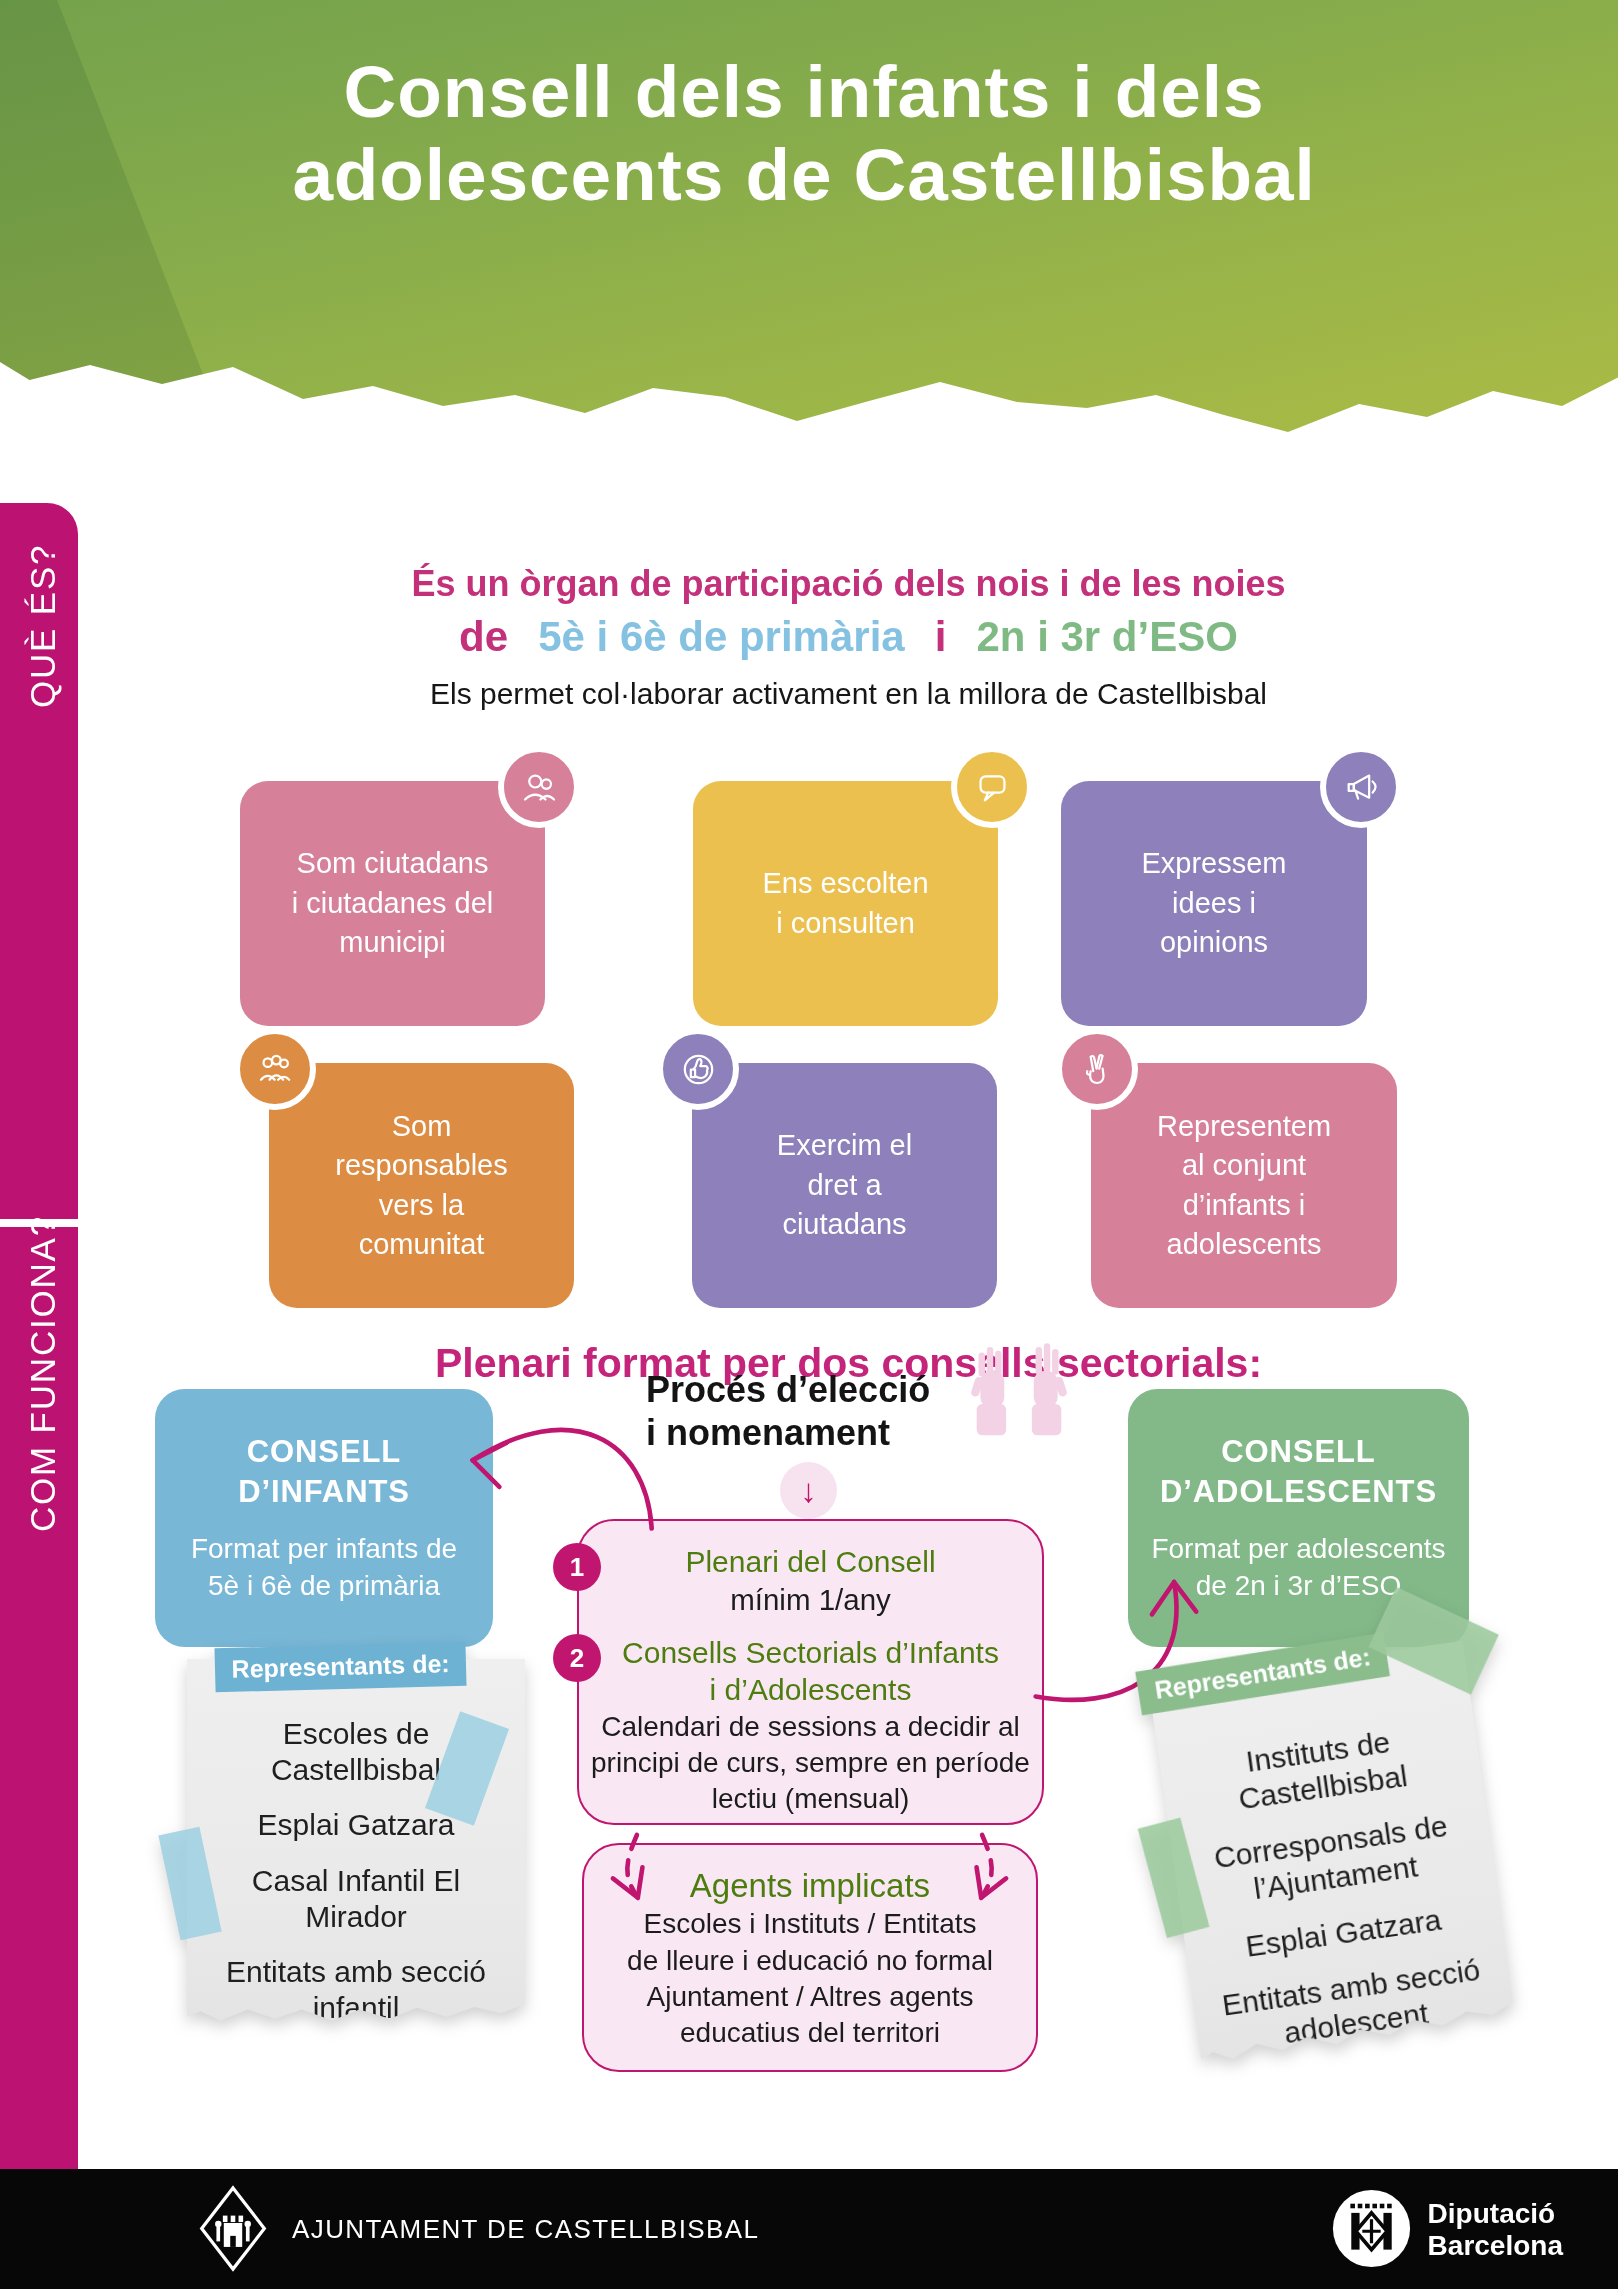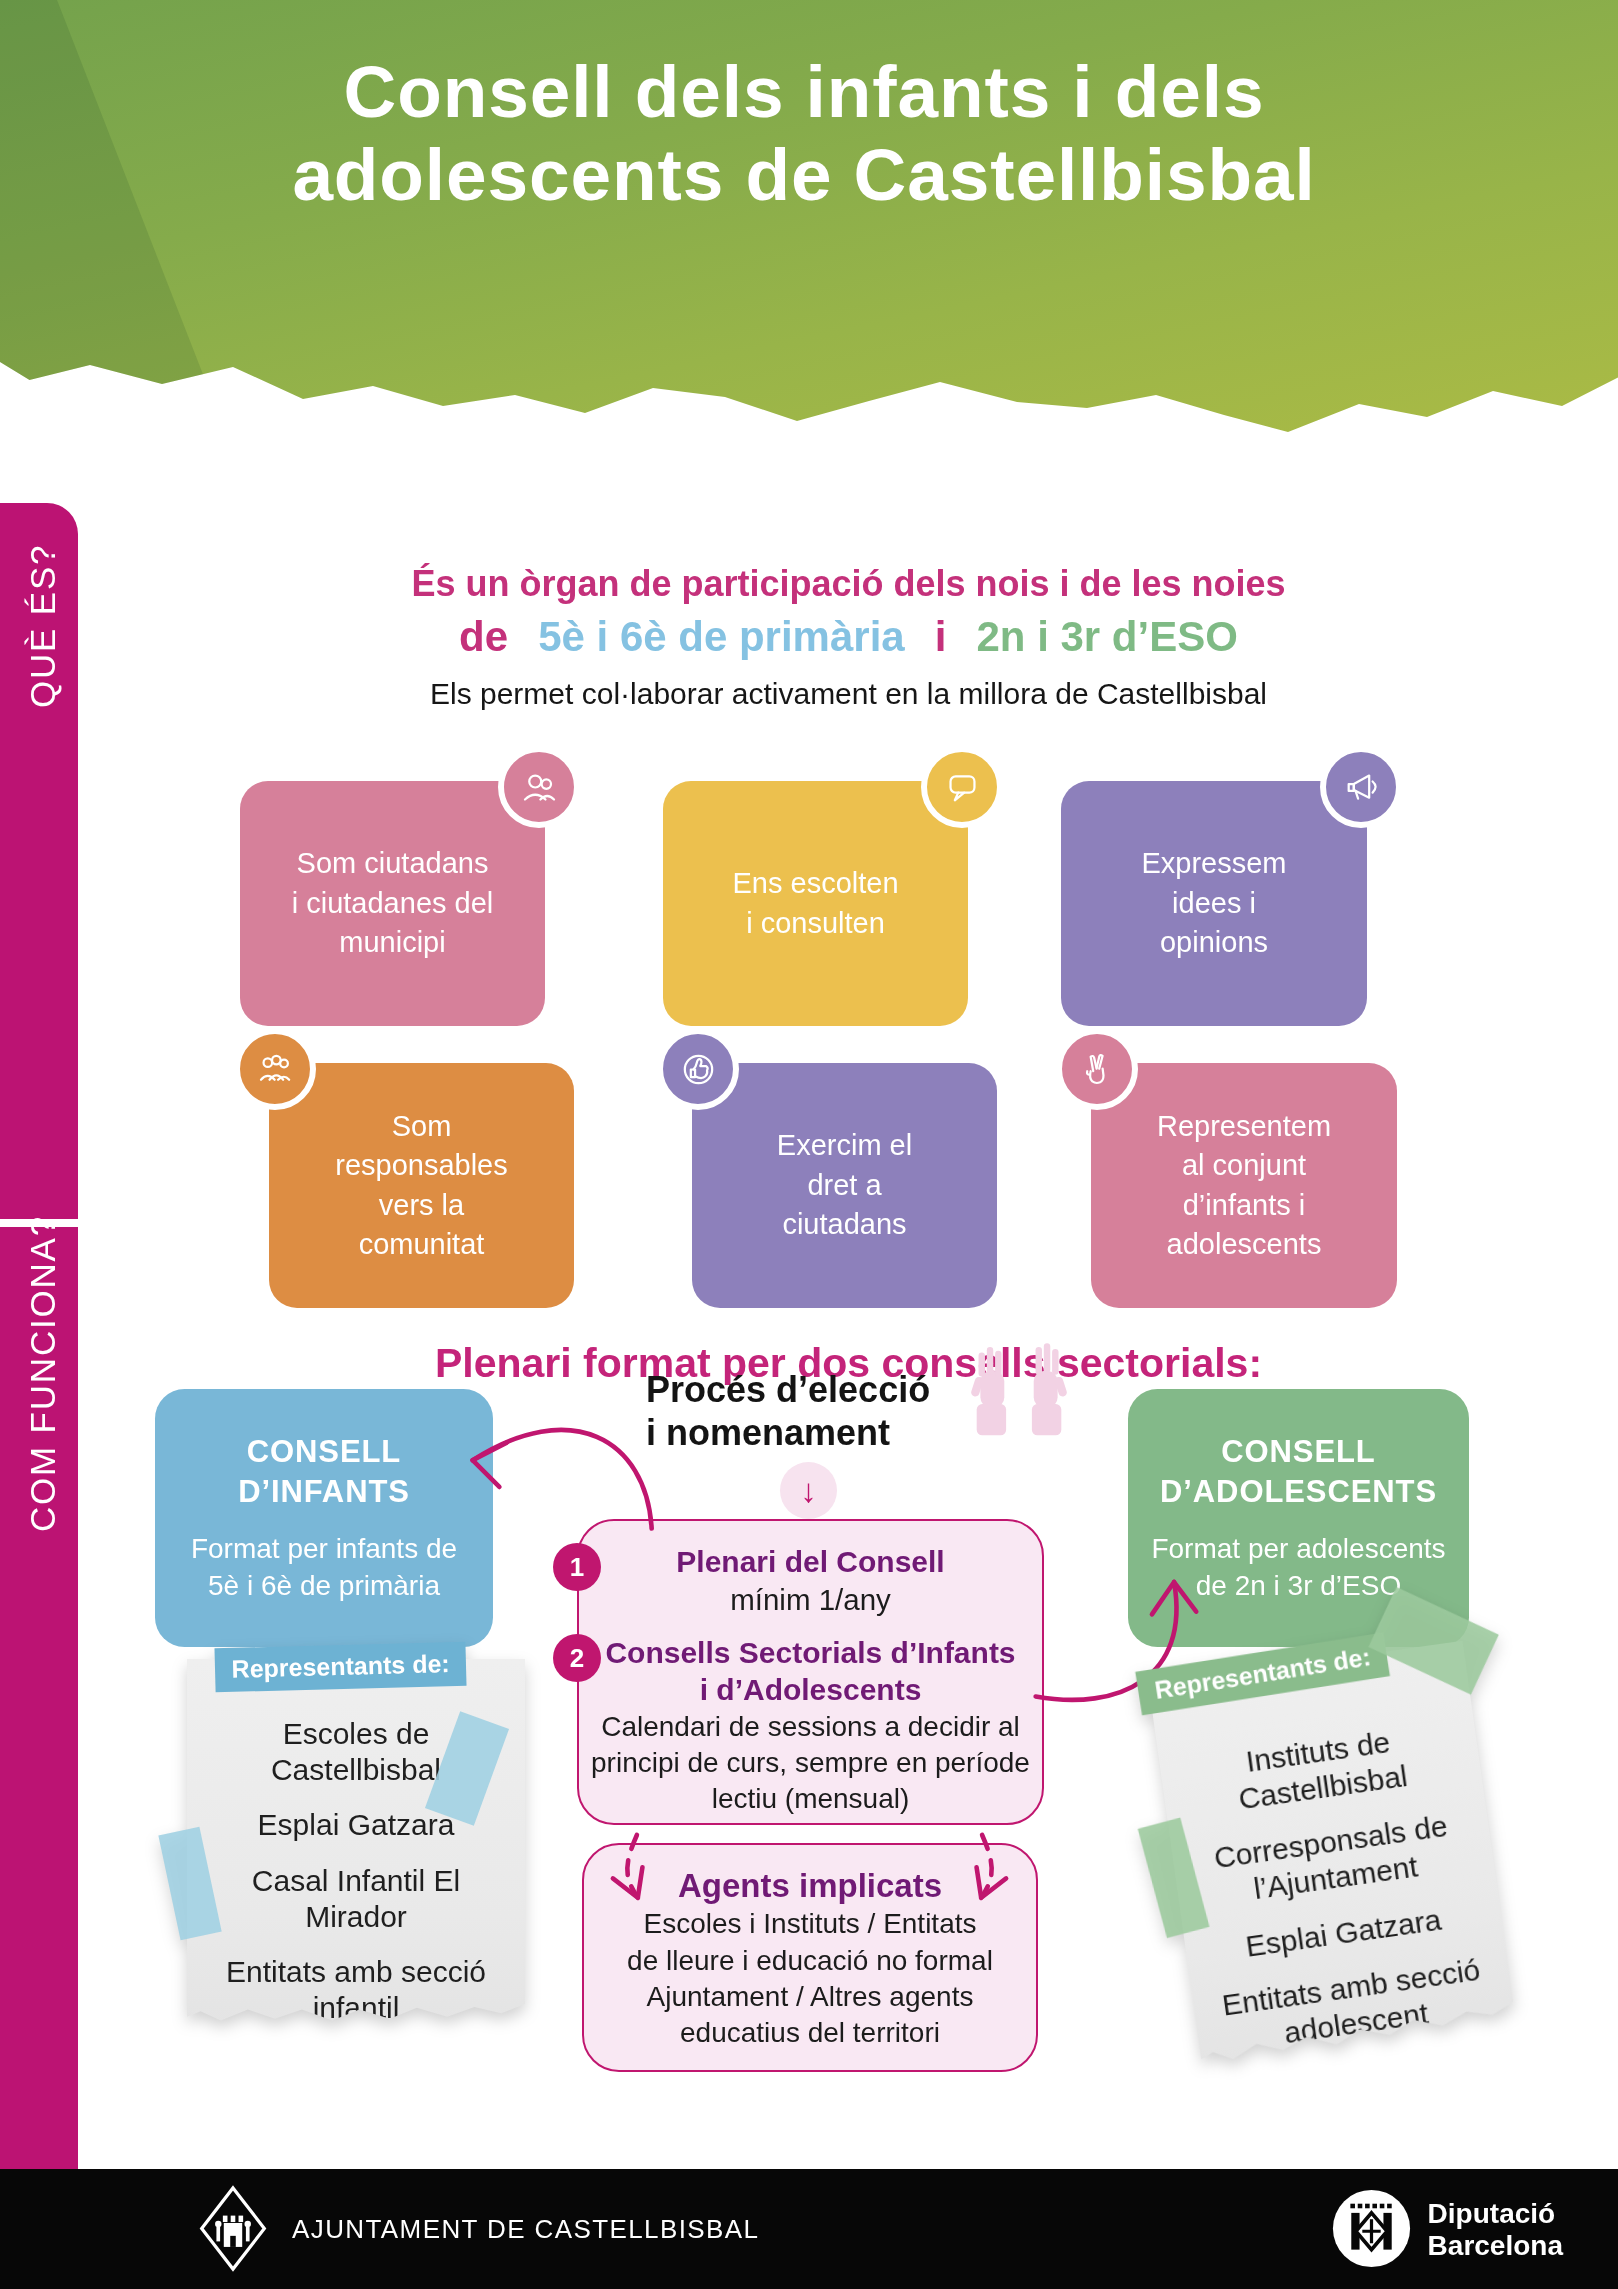--- a/index.html
+++ b/index.html
@@ -34,21 +34,21 @@
   #intro2 .seg{margin:0 9.2px;}
   .seg-pink{color:#c4317b;} .seg-blue{color:#85c2e2;} .seg-green{color:#7fba85;}
   #intro3{top:677px;font-size:30px;color:#161616;}
 
   
   .card{position:absolute;width:305px;height:245px;border-radius:28px;color:#fff;
     display:flex;flex-direction:column;justify-content:center;align-items:center;
     font-size:29px;line-height:1.36;text-align:center;}
   .c-pink{background:#d6809a;} .c-yellow{background:#ecc04e;}
   .c-purple{background:#8d80bb;} .c-orange{background:#dd8d43;}
-  #card1{left:240px;top:781px;} #card2{left:663px;top:781px;align-items:center;} #card3{left:1061px;top:781px;width:306px;}
+  #card1{left:240px;top:781px;} #card2{left:693px;top:781px;align-items:center;} #card3{left:1061px;top:781px;width:306px;}
   #card4{left:269px;top:1063px;} #card5{left:692px;top:1063px;} #card6{left:1091px;top:1063px;width:306px;}
   .badge{position:absolute;width:70px;height:70px;border-radius:50%;border:6.5px solid #fff;
     display:flex;align-items:center;justify-content:center;}
   .badge.br{top:-35px;right:-35px;} .badge.bl{top:-35px;left:-35px;}
   .badge svg{stroke:#fff;fill:none;stroke-width:2.6;stroke-linecap:round;stroke-linejoin:round;}
 
   
   #heading2{position:absolute;top:1340px;left:78px;width:1541px;text-align:center;
     font-size:41px;font-weight:bold;color:#c4247a;}
   .big-box{position:absolute;width:338px;height:258px;border-radius:29.5px;color:#fff;text-align:center;
@@ -61,21 +61,21 @@
     font-size:36px;font-weight:bold;color:#141414;line-height:1.2;}
   #hands{position:absolute;left:960px;top:1336px;}
   #arrow-circle{position:absolute;left:780px;top:1462px;width:57px;height:57px;border-radius:50%;
     background:#f7e3ef;display:flex;align-items:center;justify-content:center;
     color:#c0166f;font-size:33px;font-weight:bold;}
 
   .pinkbox{position:absolute;background:#f9e8f3;border:2.8px solid #c0166f;border-radius:37px;
     text-align:center;}
   #plenari-box{left:577px;top:1519px;width:467px;height:306px;padding-top:22px;box-sizing:border-box;}
   #agents-box{left:582px;top:1843px;width:456px;height:229px;padding-top:20px;box-sizing:border-box;}
-  .pb-title{font-size:30px;font-weight:bold;color:#701a75;line-height:1.25;}
+  .pb-title{font-size:30px;font-weight:normal;color:#4d7c0f;line-height:1.25;}
   .pb-sub{font-size:28px;color:#1c1c1c;line-height:1.3;}
   #plenari-box .gap{height:14.8px;}
   .numc{position:absolute;left:-26px;width:48px;height:48px;border-radius:50%;background:#c0166f;
     color:#fff;font-size:26px;font-weight:bold;display:flex;align-items:center;justify-content:center;}
   #numc1{top:22px;} #numc2{top:113px;}
 
   #flow-arrows{position:absolute;left:0;top:0;width:1619px;height:2290px;pointer-events:none;}
   #flow-arrows path{stroke:#c0166f;stroke-width:5;fill:none;stroke-linecap:round;}
   #flow-arrows path.dash{stroke-dasharray:16 13;}
 

